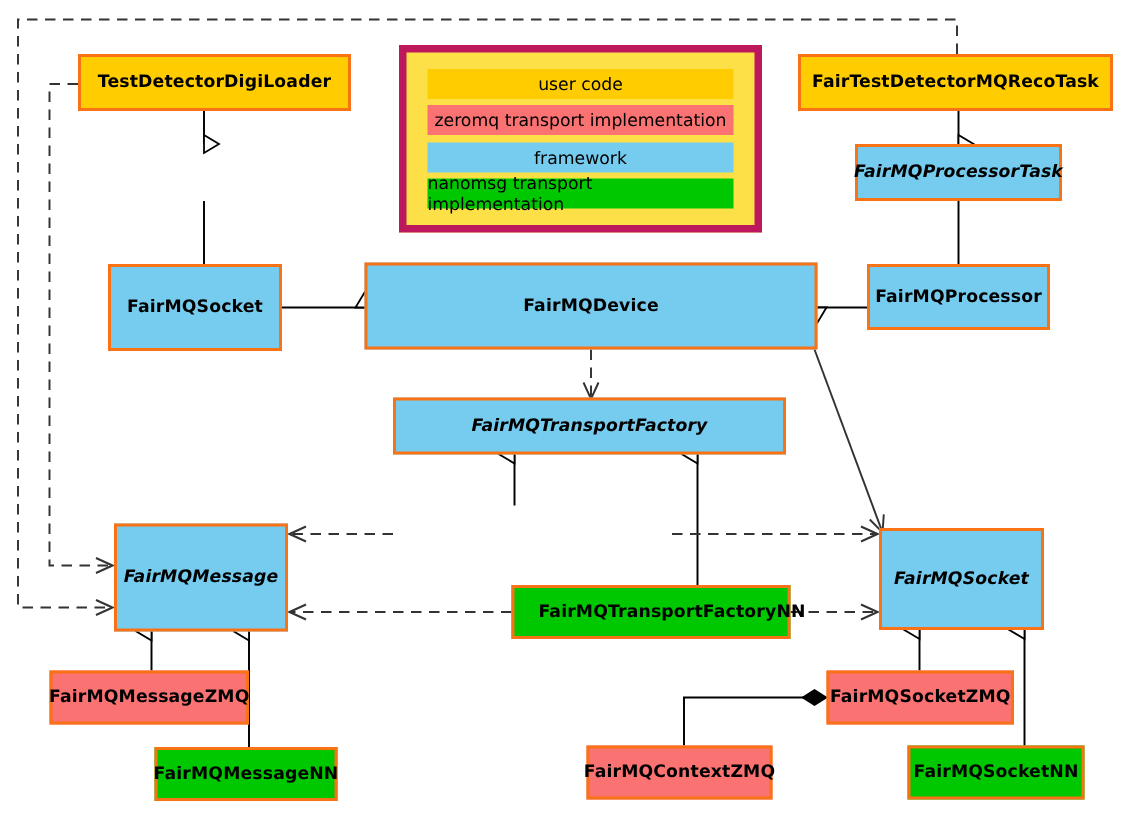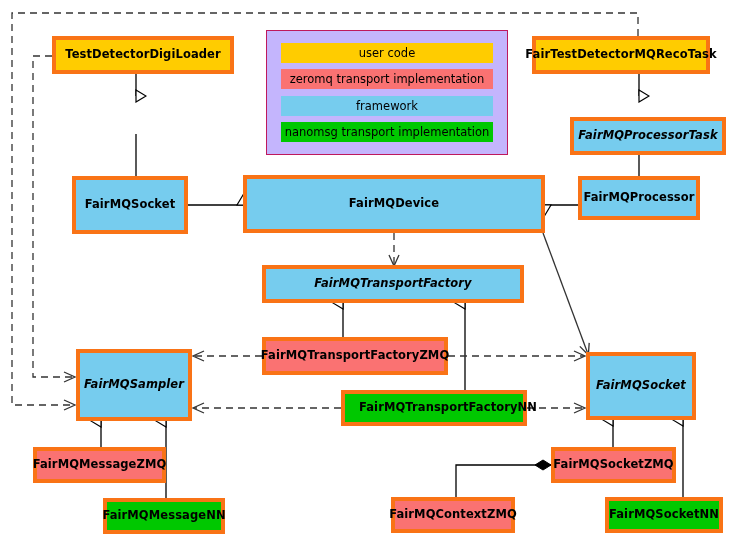--- a/index.html
+++ b/index.html
@@ -22,21 +22,21 @@
     position: absolute;
     left: 0;
     top: 0;
     width: 748px;
     height: 549px;
     pointer-events: none;
   }
   .node {
     position: absolute;
     box-sizing: border-box;
-    border: 4px solid #f97316;
+    border: 2px solid #f97316;
     display: flex;
     align-items: center;
     justify-content: center;
     text-align: center;
     font-size: 11.5px;
     font-weight: bold;
     color: #000000;
     line-height: 1.15;
     letter-spacing: 0.1px;
     z-index: 5;
@@ -45,22 +45,22 @@
     font-style: italic;
   }
   .c-user   { background: #FFCC00; }
   .c-frame  { background: #76CCEE; }
   .c-zmq    { background: #FA7272; }
   .c-nn     { background: #00C800; }
 
   #legend {
     position: absolute;
     box-sizing: border-box;
-    border: 1px solid #be185d;
-    background: #c4b5fd;
+    border: 5px solid #be185d;
+    background: #fde047;
     z-index: 6;
     display: flex;
     flex-direction: column;
     justify-content: space-around;
     padding: 9px 14px;
   }
   .legend-row {
     box-sizing: border-box;
     height: 20px;
     display: flex;
@@ -164,42 +164,39 @@
   </div>
 
   <div class="node c-frame" style="left:243px; top:175px; width:302px; height:58px;">
     <span>FairMQDevice</span>
   </div>
 
   <div class="node c-frame" style="left:578px; top:176px; width:122px; height:44px;">
     <span>FairMQProcessor</span>
   </div>
 
-  <div class="node c-frame abstract" style="left:570px; top:96px; width:156px; height:38px;margin-top:21px;">
+  <div class="node c-frame abstract" style="left:570px; top:96px; width:138px; height:38px;">
     <span>FairMQProcessorTask</span>
   </div>
 
-  <div class="node c-user" style="left:532px; top:36px; width:178px; height:38px;">
+  <div class="node c-user" style="left:532px; top:36px; width:210px; height:38px;">
     <span>FairTestDetectorMQRecoTask</span>
   </div>
 
   <div class="node c-frame abstract" style="left:262px; top:265px; width:262px; height:38px;">
     <span>FairMQTransportFactory</span>
   </div>
 
-  <div class="node c-zmq" style="left:262px; top:337px; width:186px; height:38px;">
-    <span>FairMQTransportFactoryZMQ</span>
-  </div>
 
   <div class="node c-nn" style="left:341px; top:390px; width:186px; height:36px;padding-left:28px;">
     <span>FairMQTransportFactoryNN</span>
   </div>
 
   <div class="node c-frame abstract" style="left:76px; top:349px; width:116px; height:72px;">
-    <span>FairMQSampler</span>
+    <span>FairMQMessage</span>
   </div>
 
   <div class="node c-frame abstract" style="left:586px; top:352px; width:110px; height:68px;">
     <span>FairMQSocket</span>
   </div>
 
   <div class="node c-zmq" style="left:33px; top:447px; width:133px; height:36px;">
     <span>FairMQMessageZMQ</span>
   </div>
 

